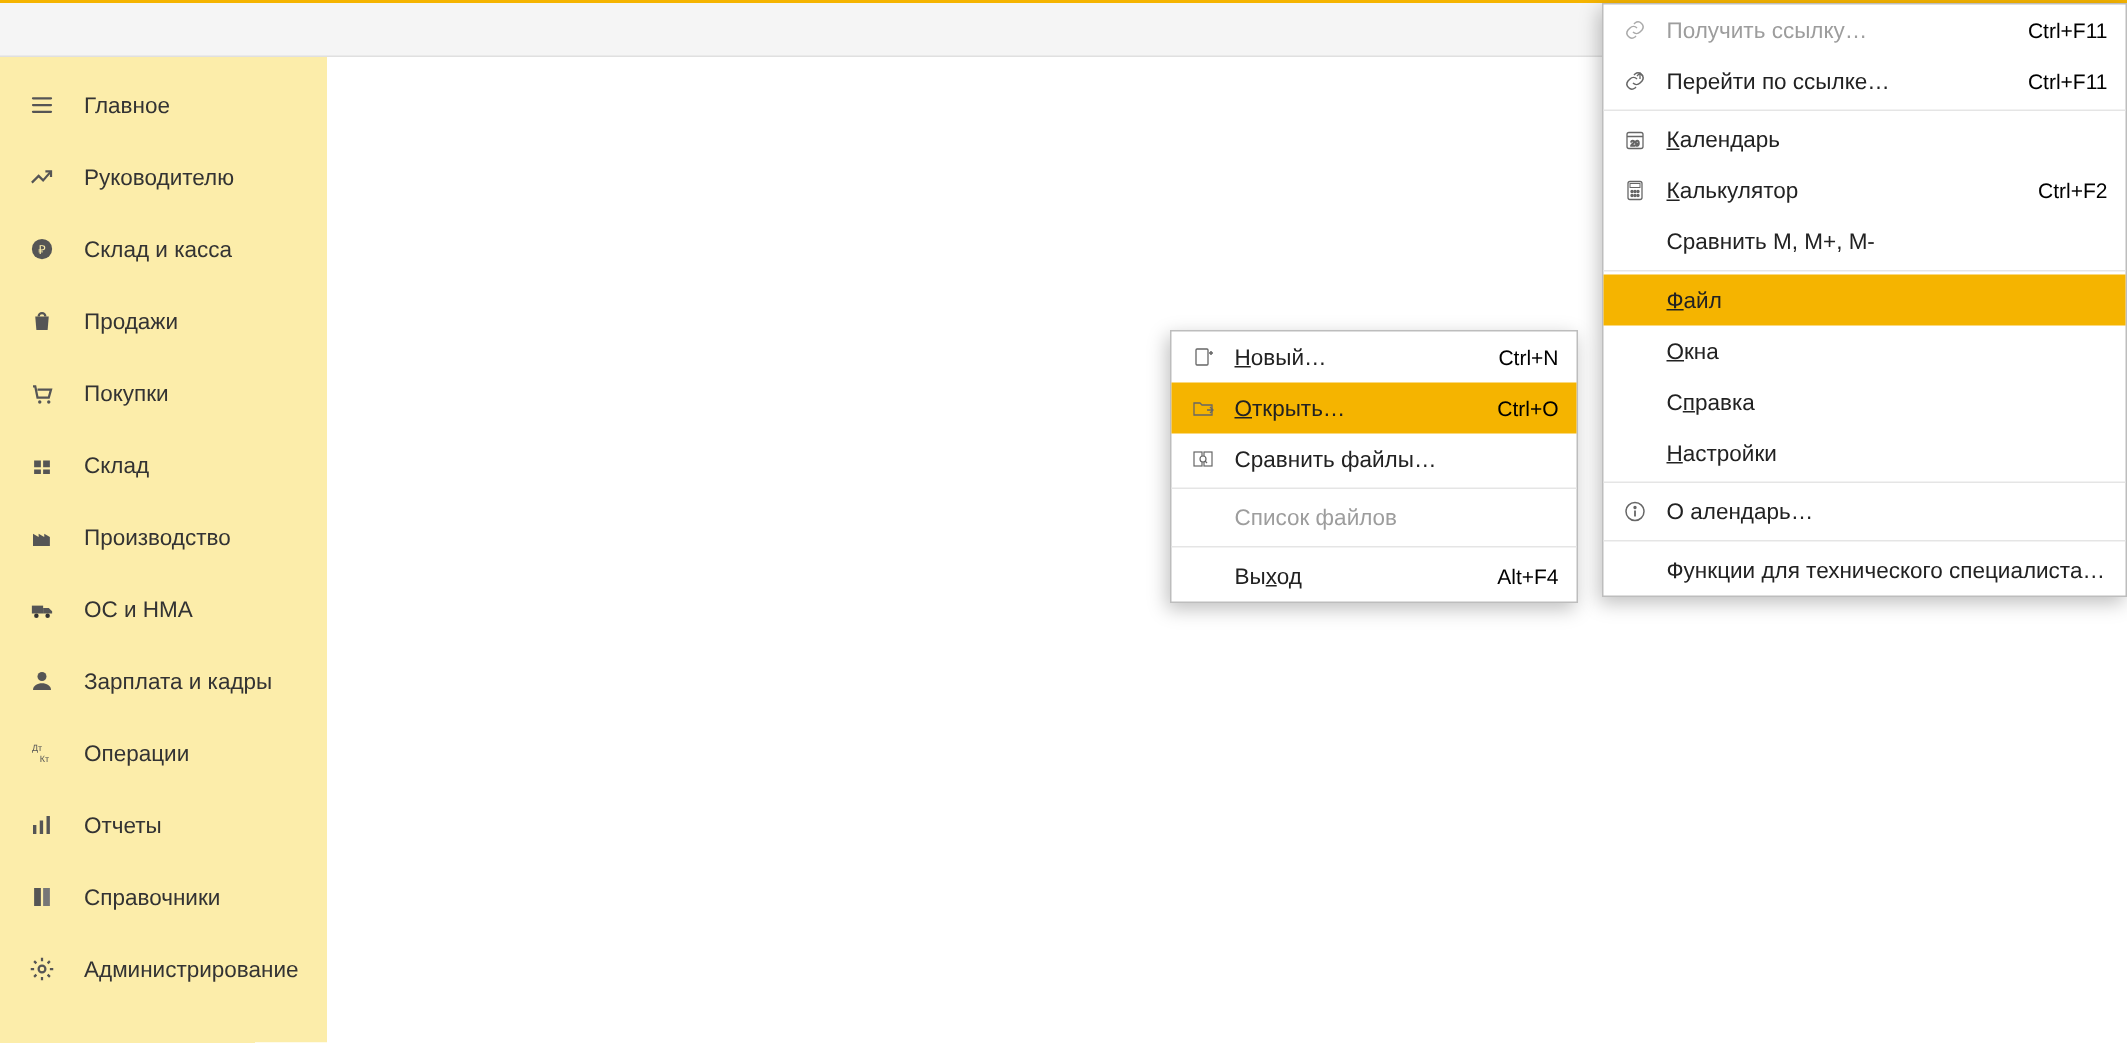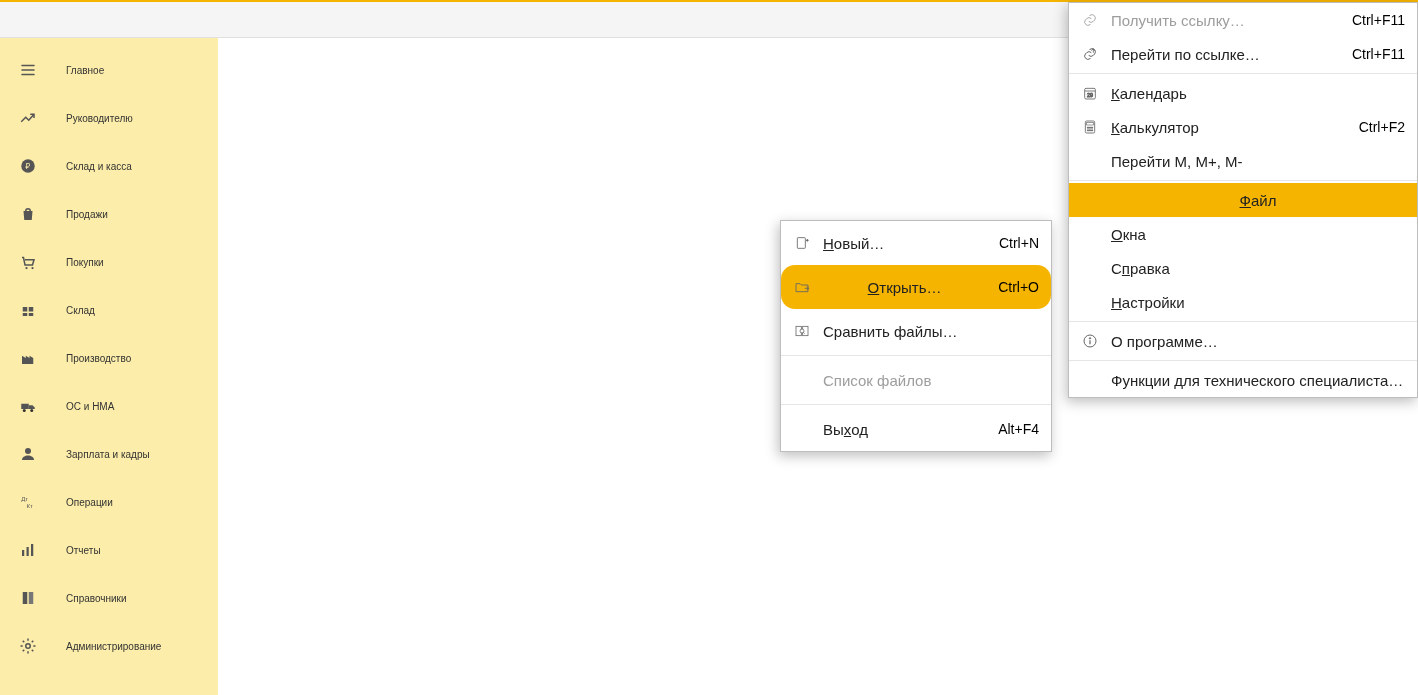--- a/index.html
+++ b/index.html
@@ -5,21 +5,21 @@
   * { box-sizing: border-box; margin: 0; padding: 0; }
   html, body { width: 1418px; height: 695px; font-family: Arial, Helvetica, sans-serif; font-size: 15px; color: #222; background: #fff; overflow: hidden; }
   .topstrip { height: 2px; background: #f5b400; width: 100%; }
   .toolbar { height: 36px; background: #f5f5f5; border-bottom: 1px solid #e0e0e0; }
   .main { display: flex; height: calc(695px - 38px); }
   .sidebar { width: 218px; background: #fcedaa; padding-top: 8px; }
   .content { flex: 1; background: #fff; position: relative; }
   .side-item { display: flex; align-items: center; gap: 18px; padding: 14px 18px; cursor: pointer; color: #333; }
   .side-icon { width: 20px; height: 20px; display: flex; align-items: center; justify-content: center; color: #555; }
   .side-icon svg { width: 18px; height: 18px; fill: #555; }
-  .side-label { font-size: 10px; margin-left: 10px; }
+  .side-label { font-size: 15px; }
 
   
   .menu-right {
     position: absolute;
     right: 0;
     top: -36px;
     width: 350px;
     background: #fff;
     border: 1px solid #bdbdbd;
     box-shadow: -2px 4px 12px rgba(0,0,0,.25);
@@ -28,39 +28,39 @@
   .menu-item {
     display: flex;
     align-items: center;
     height: 34px;
     padding: 0 12px;
     gap: 12px;
     cursor: pointer;
     position: relative;
   }
   .menu-item.disabled { color: #9d9d9d; cursor: default; }
-  .menu-item.highlight { background: #f5b400; text-align: center; }
+  .menu-item.highlight { background: #f5b400; }
   .menu-icon { width: 18px; height: 18px; display: flex; align-items: center; justify-content: center; }
   .menu-icon svg { width: 16px; height: 16px; fill: none; stroke: #666; stroke-width: 1.4; }
   .menu-label { flex: 1; font-size: 15px; color: inherit; }
   .menu-shortcut { font-size: 14px; color: #000000; }
   .menu-sep { height: 1px; background: #e5e5e5; margin: 2px 0; }
 
   
   .menu-sub {
     position: absolute;
     right: 366px;
     top: 182px;  
     width: 272px;
     background: #fff;
     border: 1px solid #bdbdbd;
     box-shadow: -2px 4px 12px rgba(0,0,0,.25);
     z-index: 11;
   }
-  .menu-sub .menu-item { height: 44px; border-radius: 14px; }
+  .menu-sub .menu-item { height: 34px; }
 
   u.mn { text-decoration: underline; }
 </style>
 </head>
 <body>
 
 <div class="topstrip"></div>
 <div class="toolbar"></div>
 
 <div class="main">
@@ -230,21 +230,21 @@
               <circle cx="9" cy="17" r="1" fill="#666"></circle>
               <circle cx="12" cy="17" r="1" fill="#666"></circle>
               <circle cx="15" cy="17" r="1" fill="#666"></circle>
             </svg>
           </span>
           <span class="menu-label"><u class="mn">К</u>алькулятор</span>
           <span class="menu-shortcut">Ctrl+F2</span>
         </div>
         <div class="menu-item">
           <span class="menu-icon"></span>
-          <span class="menu-label">Перейти M, M+, M-</span>
+          <span class="menu-label">Сравнить M, M+, M-</span>
         </div>
         <div class="menu-sep"></div>
         <div class="menu-item highlight">
           <span class="menu-icon"></span>
           <span class="menu-label"><u class="mn">Ф</u>айл</span>
         </div>
         <div class="menu-item">
           <span class="menu-icon"></span>
           <span class="menu-label"><u class="mn">О</u>кна</span>
         </div>
@@ -258,21 +258,21 @@
         </div>
         <div class="menu-sep"></div>
         <div class="menu-item">
           <span class="menu-icon">
             <svg viewBox="0 0 24 24">
               <circle cx="12" cy="12" r="9" stroke="#666" fill="none" stroke-width="1.5"></circle>
               <circle cx="12" cy="8" r="1" fill="#666"></circle>
               <path d="M12 11v6" stroke="#666" stroke-width="1.8"></path>
             </svg>
           </span>
-          <span class="menu-label">О программе…</span>
+          <span class="menu-label">О алендарь…</span>
         </div>
         <div class="menu-sep"></div>
         <div class="menu-item">
           <span class="menu-icon"></span>
           <span class="menu-label">Функции для технического специалиста…</span>
         </div>
       </div>
     <div class="menu-sub" id="file-submenu">
         <div class="menu-item">
           <span class="menu-icon">

